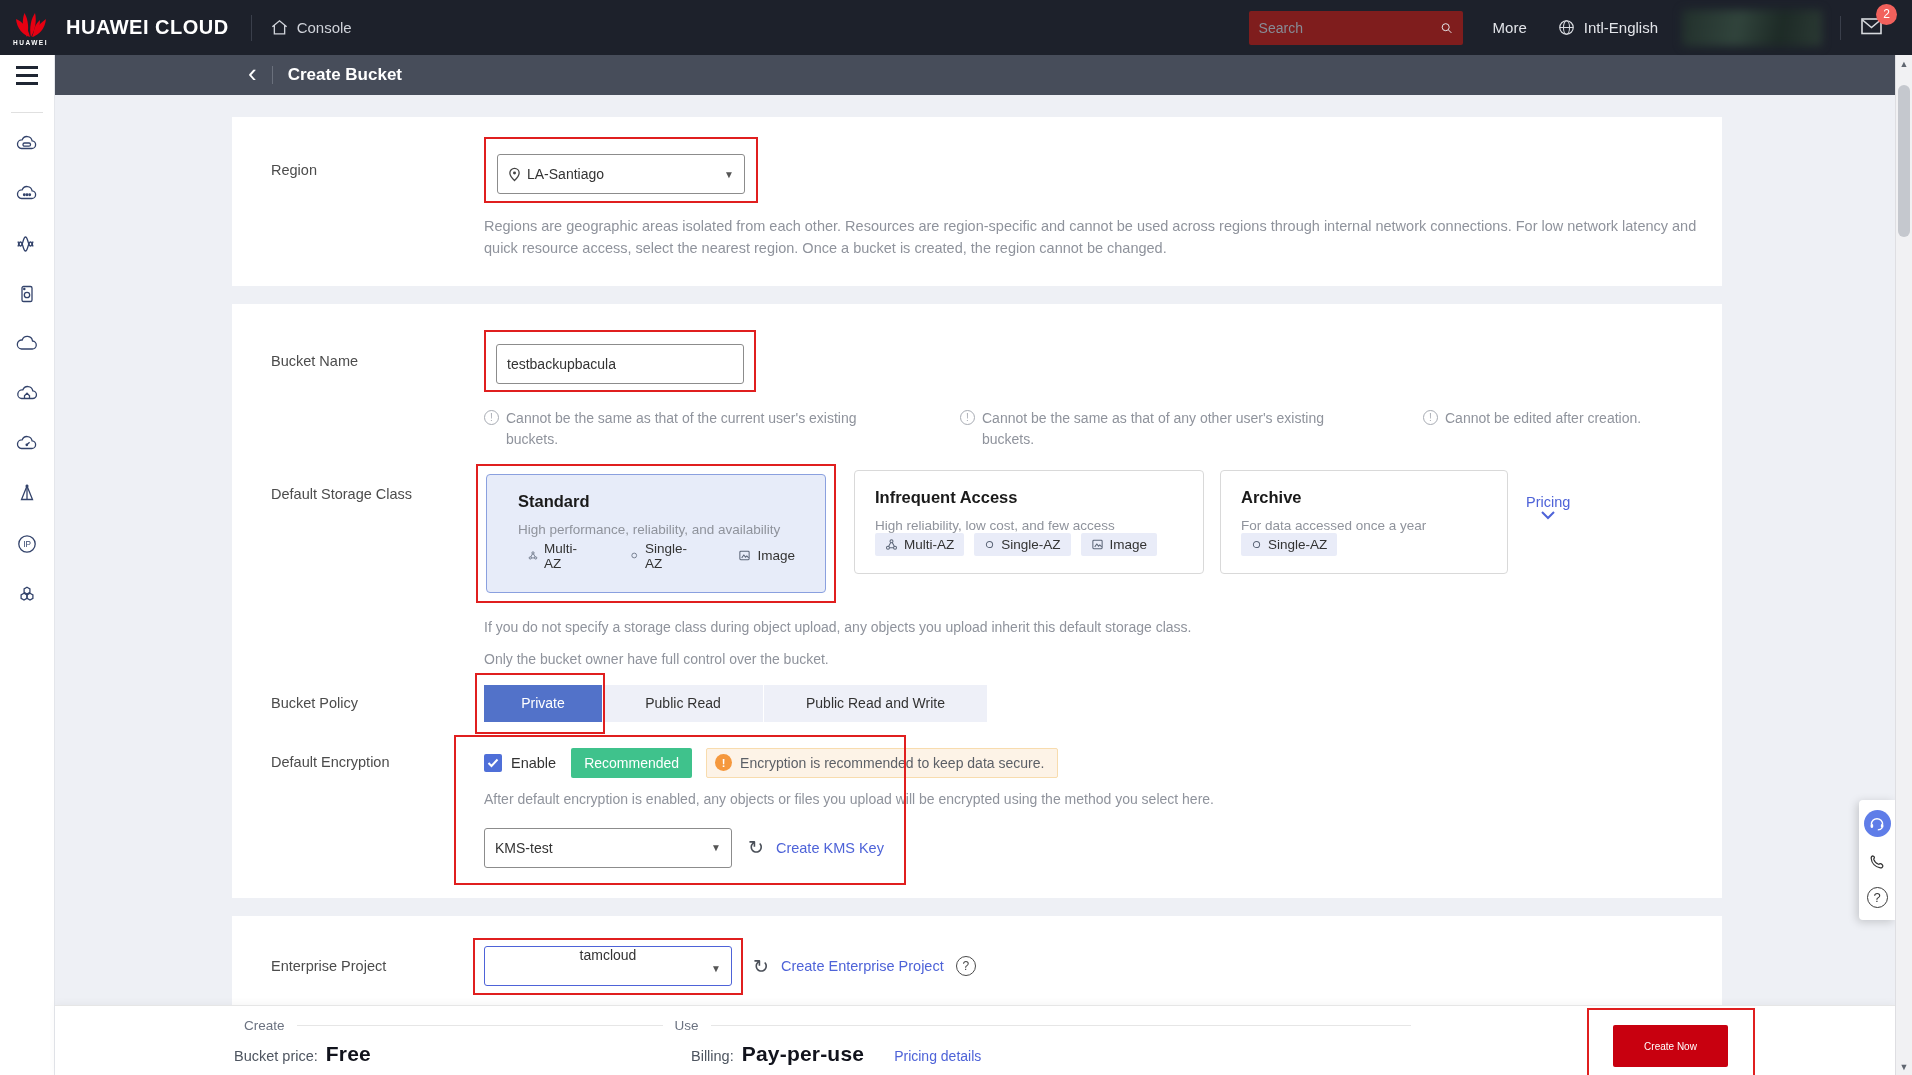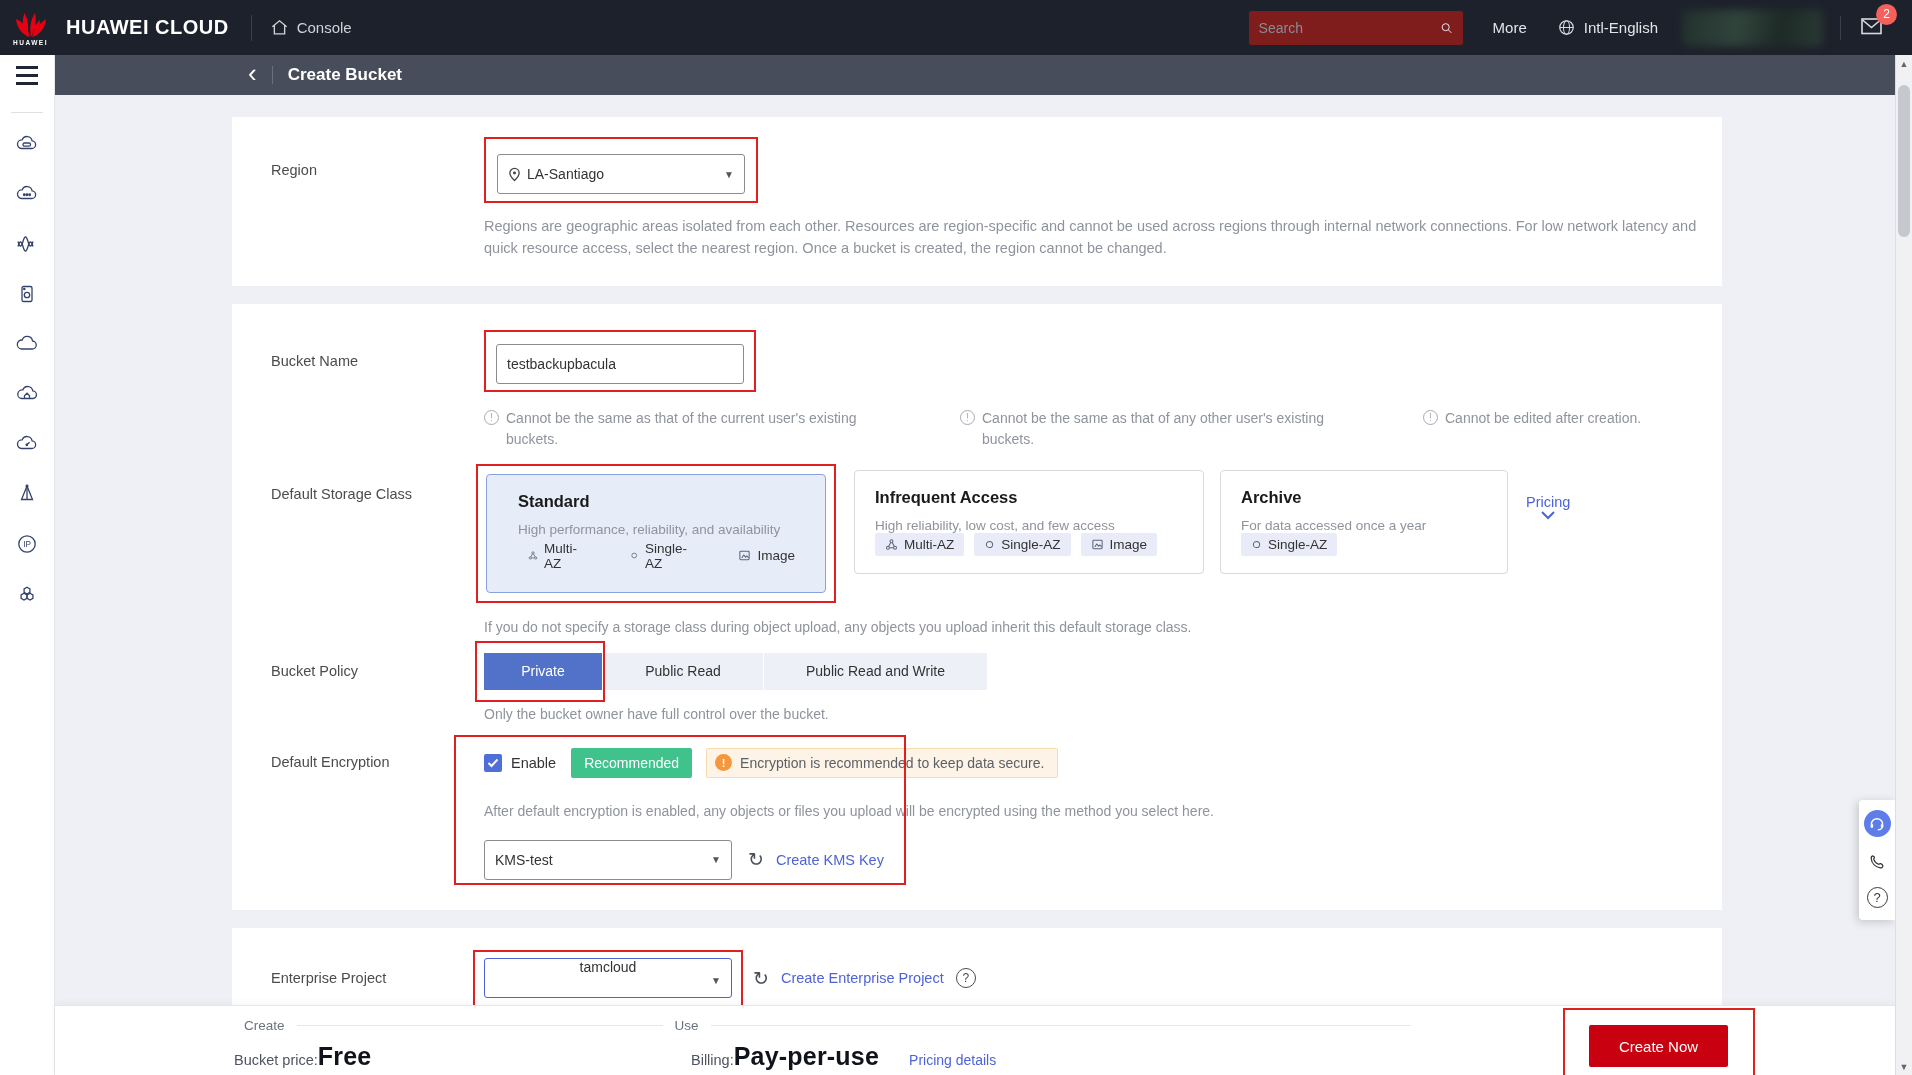--- a/index.html
+++ b/index.html
@@ -114,21 +114,21 @@
   .policy-note{margin-top:16px;font-size:14px;color:var(--desc);}
 
   .enc-row{margin-top:26px;}
   .enc-control{position:relative;}
   .enc-line1{display:flex;align-items:center;}
   .checkbox{width:18px;height:18px;background:#4f6fd8;border-radius:2px;display:flex;align-items:center;justify-content:center;color:#fff;font-size:13px;cursor:pointer;}
   .enable-label{margin-left:9px;font-size:14.5px;color:#333;}
   .rec-badge{margin-left:15px;height:30px;background:#3fc28c;color:#fff;font-size:14px;display:flex;align-items:center;padding:0 13px;border-radius:2px;}
   .warn-pill{margin-left:14px;height:30px;background:#fdf3e7;border:1px solid #f8dcae;display:flex;align-items:center;padding:0 13px 0 8px;gap:8px;font-size:14px;color:#5b5f66;border-radius:2px;}
   .warn-ic{width:17px;height:17px;border-radius:50%;background:#f5983d;color:#fff;font-size:11px;font-weight:bold;display:flex;align-items:center;justify-content:center;}
-  .enc-desc{margin-top:25px;font-size:14px;color:var(--desc);}
+  .enc-desc{margin-top:13px;font-size:14px;color:var(--desc);}
   .kms-row{margin-top:21px;display:flex;align-items:center;}
   .refresh{font-size:19px;color:#4a4f58;margin-left:16px;cursor:pointer;line-height:1;}
   .link{color:var(--blue);font-size:14.5px;cursor:pointer;margin-left:12px;}
 
   .ep-row{align-items:center;}
   .help-ic{width:20px;height:20px;border-radius:50%;border:1.5px solid #4a4a4a;color:#4a4a4a;font-size:12px;display:flex;align-items:center;justify-content:center;margin-left:12px;cursor:pointer;}
 
   .tags-row{margin-top:20px;}
   .tags-desc-row{display:flex;align-items:center;font-size:14px;color:#595f66;}
   .tag-inputs{margin-top:8px;display:flex;align-items:flex-start;}
@@ -137,24 +137,24 @@
   
   .footer{position:absolute;left:55px;right:17px;bottom:0;height:70px;background:#fff;border-top:1px solid #e6e6e6;box-shadow:0 -2px 8px rgba(0,0,0,.04);z-index:45;}
   .f-row1{position:absolute;left:189px;top:12px;display:flex;align-items:center;}
   .f-sec{font-size:13.5px;color:#6b7280;}
   .f-line{height:1px;background:#e6e6e6;margin:0 12px;}
   .f-line1{width:366px;}
   .f-line2{width:700px;}
   .f-g1{position:absolute;left:179px;top:36px;display:flex;align-items:baseline;}
   .f-g2{position:absolute;left:636px;top:36px;display:flex;align-items:baseline;}
   .f-klabel{font-size:14.5px;color:#4e5560;}
-  .f-big{font-size:25px;font-weight:bold;color:#11131c;letter-spacing:.2px;}
+  .f-big{font-size:21px;font-weight:bold;color:#11131c;margin-left:8px;letter-spacing:.2px;}
   .f-pricing{margin-left:30px;font-size:14px;}
   .btn-wrap{position:absolute;right:140px;top:2px;padding:15px 25px 9px 24px;}
-  .create-btn{width:139px;height:42px;background:#c8000f;color:#fff;font-size:15px;border:none;border-radius:2px;cursor:pointer;font-family:"Liberation Sans",sans-serif;}
+  .create-btn{width:115px;height:42px;background:#c8000f;color:#fff;font-size:10px;border:none;border-radius:2px;cursor:pointer;font-family:"Liberation Sans",sans-serif;}
 
   
   .float-panel{position:absolute;right:17px;top:800px;width:36px;background:#fff;border-radius:4px 0 0 4px;box-shadow:-2px 2px 10px rgba(0,0,0,.18);padding:10px 0 12px;display:flex;flex-direction:column;align-items:center;gap:15px;z-index:55;}
   .fp-headset{width:27px;height:27px;border-radius:50%;background:#5f7de8;display:flex;align-items:center;justify-content:center;cursor:pointer;}
   .fp-ic{cursor:pointer;display:flex;align-items:center;justify-content:center;}
   .fp-help{width:21px;height:21px;border-radius:50%;border:1.5px solid #3a3a3a;color:#3a3a3a;font-size:13px;}
 </style>
 </head>
 <body>
 
@@ -431,38 +431,38 @@
             <path d="M2 2 L8 8 L14 2" stroke="#4e63d8" fill="none" stroke-width="2"></path>
           </svg>
         </div>
       </div>
     </div>
     <div class="form-row">
       <div class="form-label"></div>
       <div class="storage-note">If you do not specify a storage class during object upload, any objects you upload inherit this default storage class.</div>
     </div>
 
+    <div class="form-row">
+      <div class="form-label"></div>
+      <div class="policy-note">Only the bucket owner have full control over the bucket.</div>
+    </div>
     <div class="form-row policy-row v-center">
       <div class="form-label">Bucket Policy</div>
       <div class="seg-row">
         <div class="seg sel seg-private">
           <span>Private</span>
           <div class="annot-overlay" style="left:-9px;right:-3px;top:-12px;bottom:-12px;"></div>
         </div>
         <div class="seg seg-pr">
           <span>Public Read</span>
         </div>
         <div class="seg seg-prw">
           <span>Public Read and Write</span>
         </div>
       </div>
-    </div>
-    <div class="form-row">
-      <div class="form-label"></div>
-      <div class="policy-note">Only the bucket owner have full control over the bucket.</div>
     </div>
 
     <div class="form-row enc-row">
       <div class="form-label" style="padding-top:6px;">Default Encryption</div>
       <div class="enc-control">
         <div class="annot-overlay" style="left:-30px;top:-13px;width:452px;height:150px;"></div>
         <div class="enc-line1">
           <div class="checkbox">
             <svg width="12" height="10" viewBox="0 0 12 10">
                 <path d="M1.5 5 L4.5 8 L10.5 1.5" stroke="#fff" fill="none" stroke-width="2"></path>

